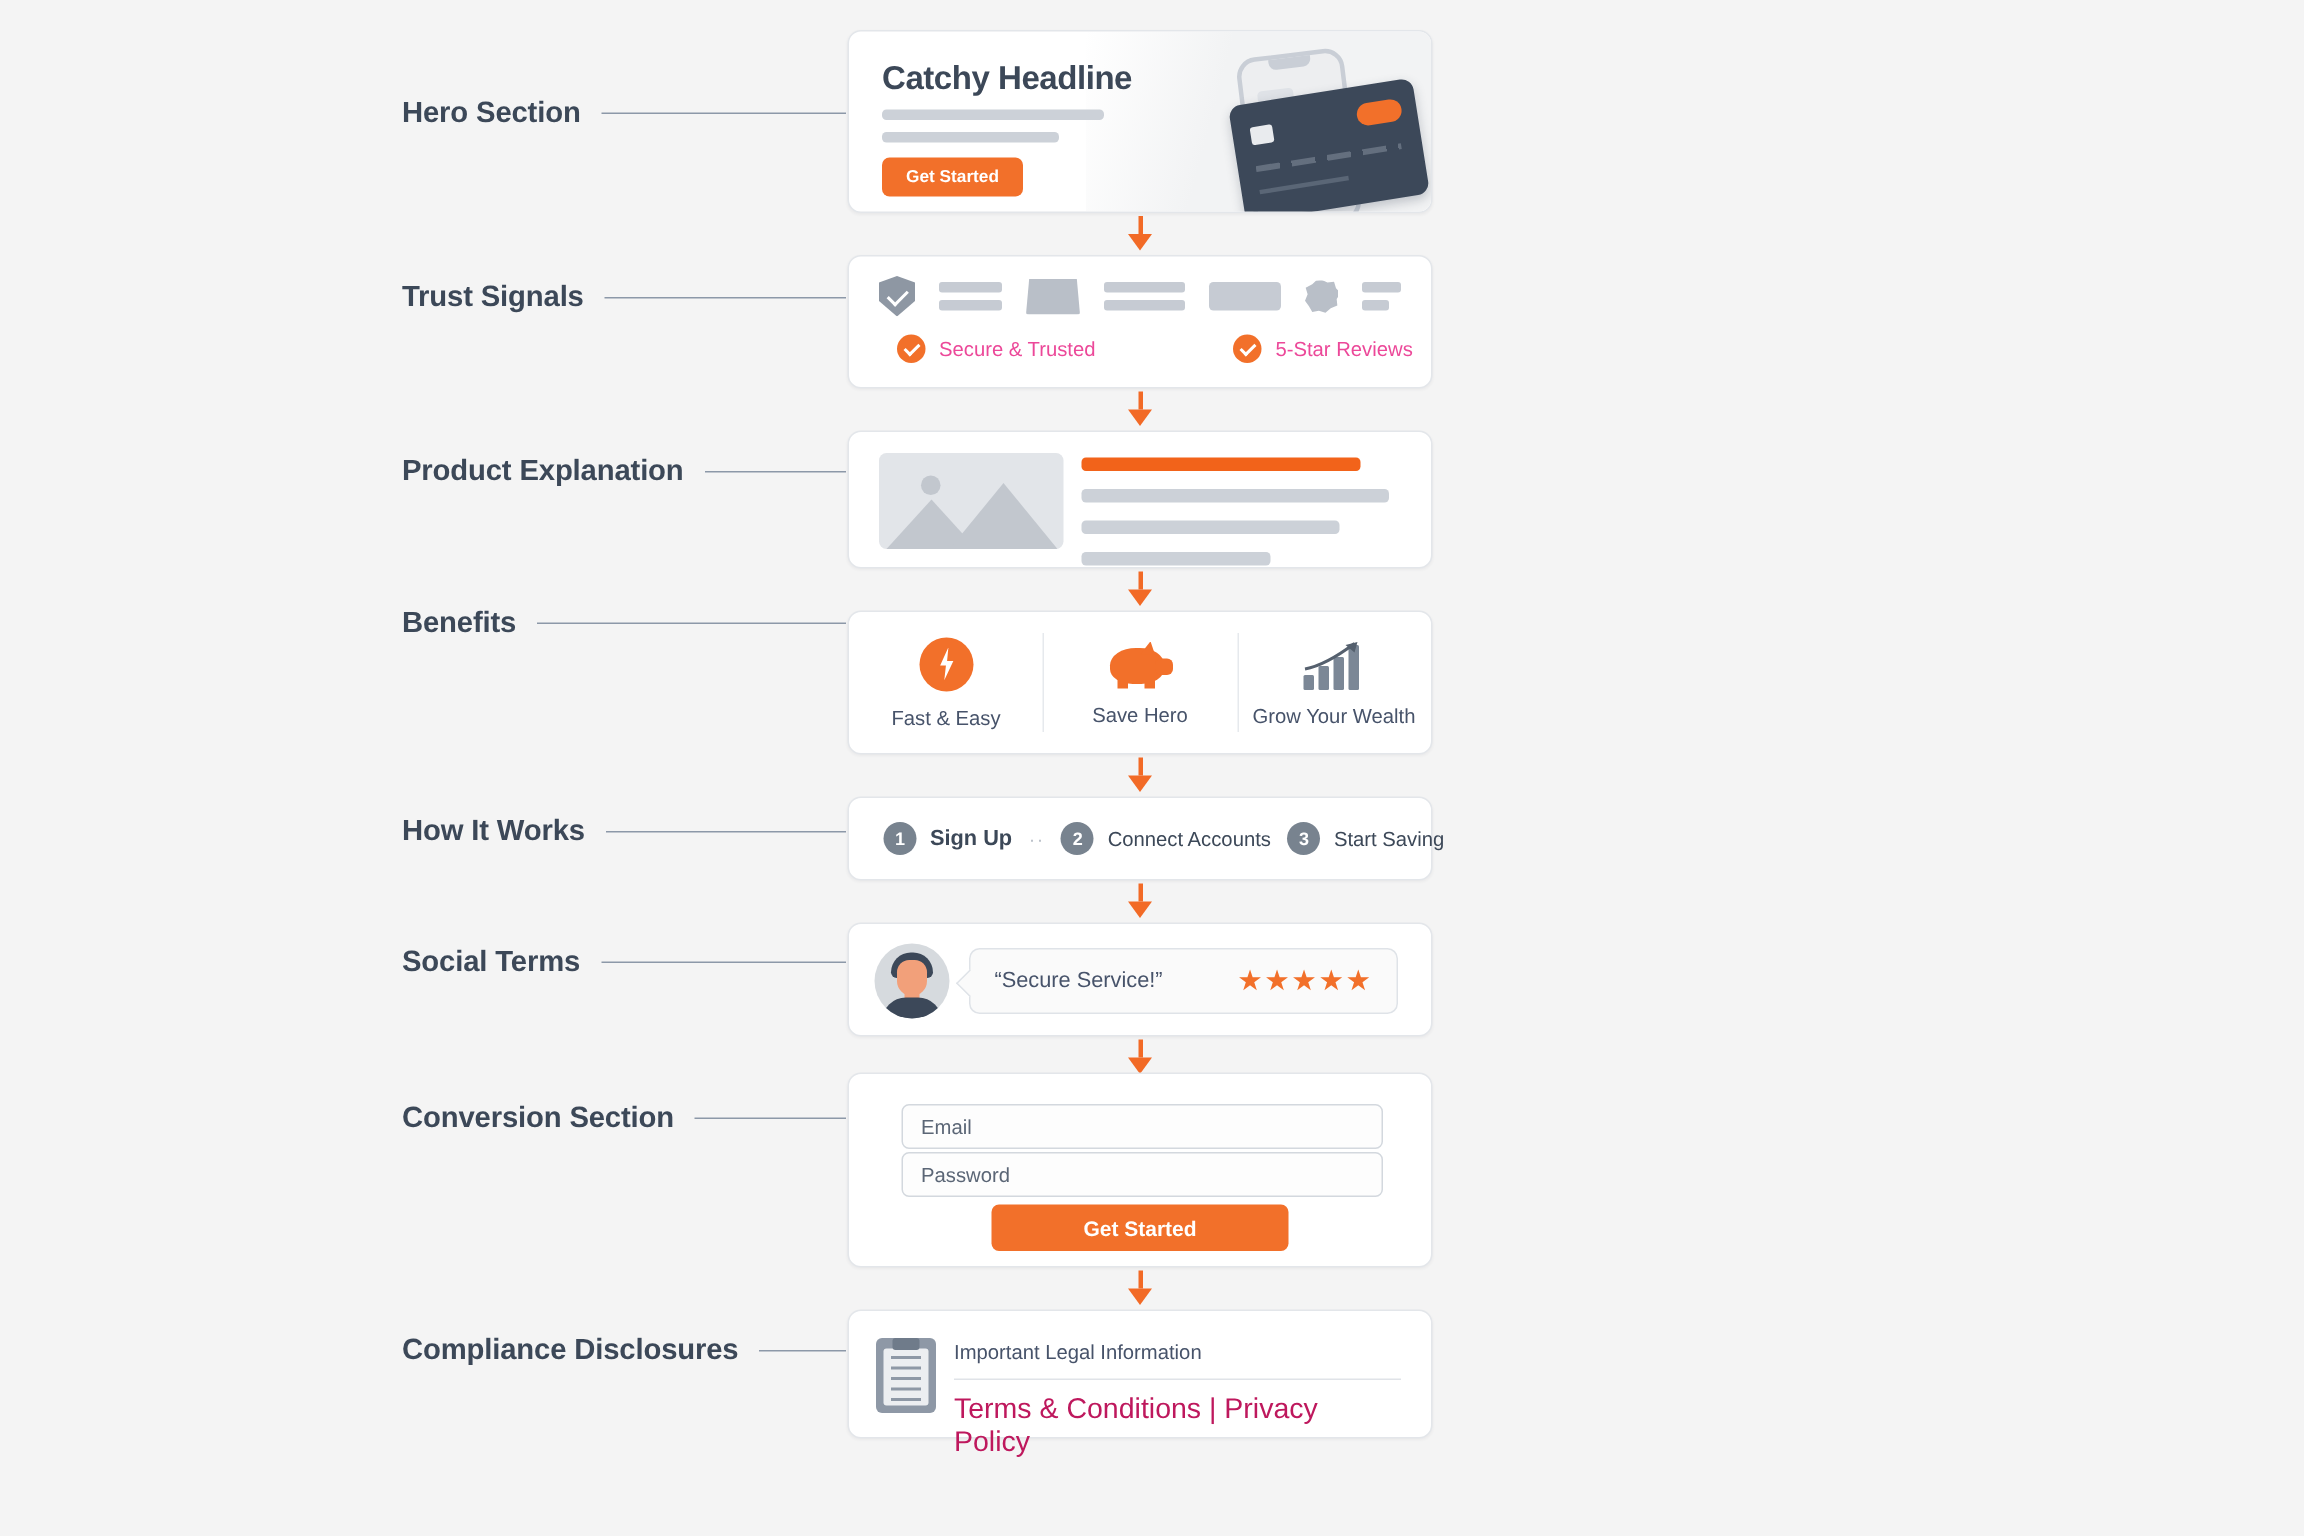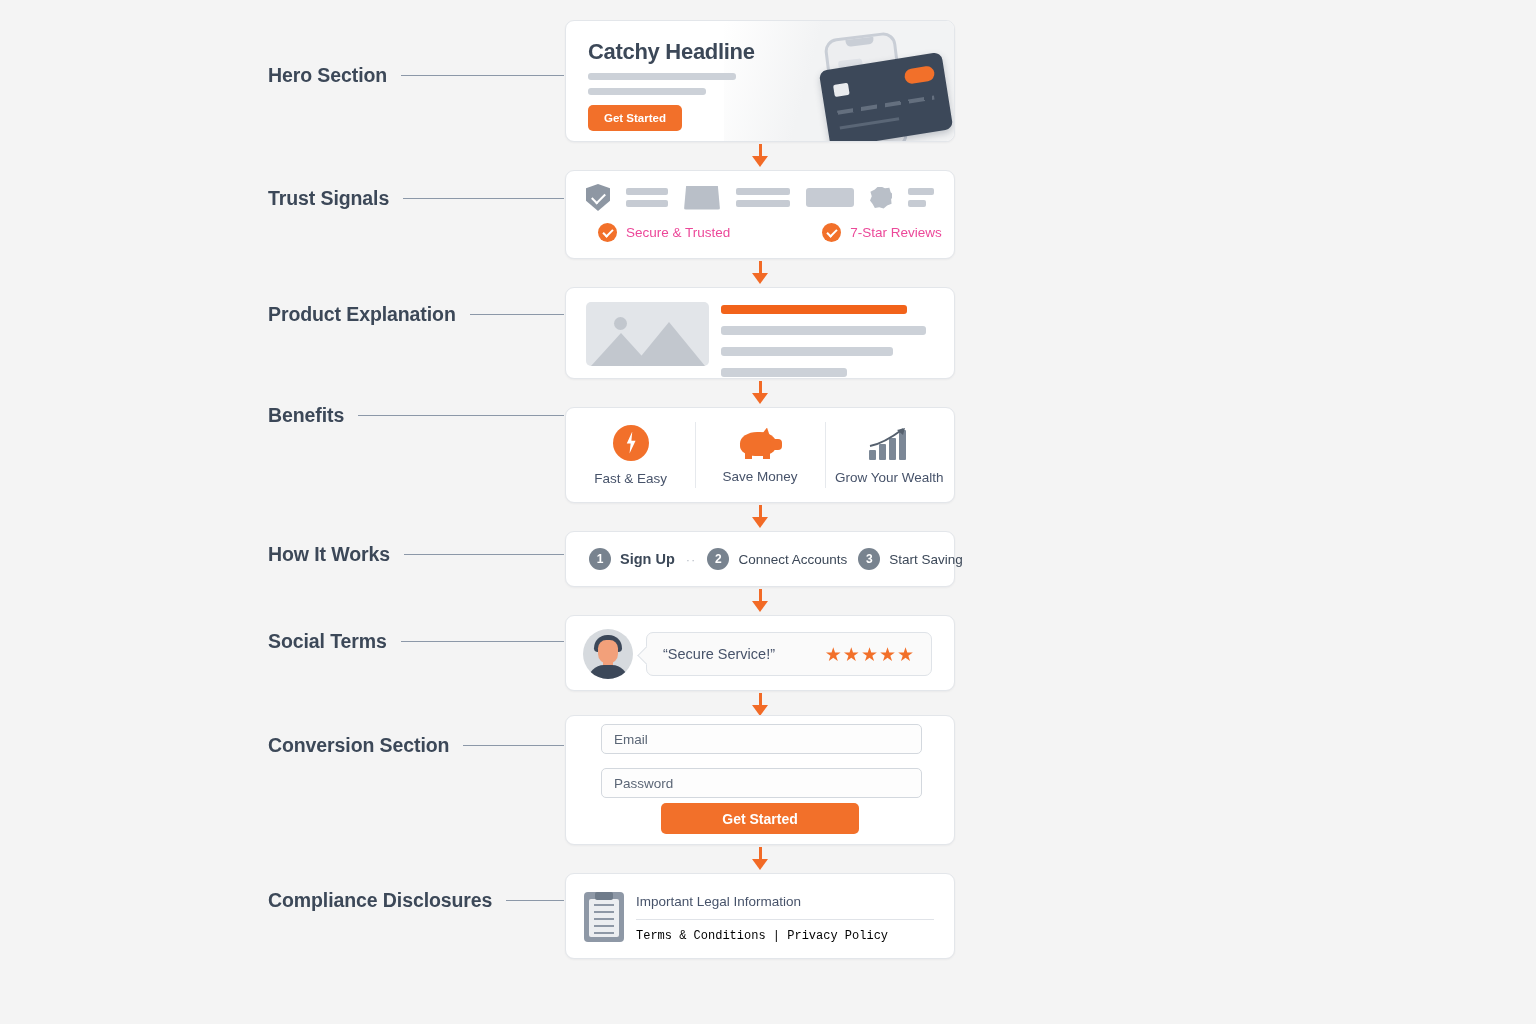--- a/index.html
+++ b/index.html
@@ -207,39 +207,39 @@
   .stars { color: #f2702a; font-size: 19px; letter-spacing: 1px; }
 
   
   #conversion { top: 715px; height: 130px; }
   .field {
     position: absolute; left: 35px; width: 321px; height: 30px;
     background: #fdfdfd; border: 1px solid #d3d8de; border-radius: 5px;
     font-family: inherit; font-size: 13.5px; color: #47536a; padding: 0 12px;
   }
   .field::placeholder { color: #5b6676; opacity: 1; }
-  .field.email { top: 8px; }
+  .field.email { top: 20px; }
   .field.password { top: 52px; }
   .cta-big {
     position: absolute; left: 95px; top: 87px; width: 198px; height: 31px;
     background: #f2702a; color: #fff; border: none; border-radius: 5px;
     font-family: inherit; font-size: 14px; font-weight: bold; cursor: pointer;
   }
 
   
   #compliance { top: 873px; height: 86px; }
   .clip { position: absolute; left: 18px; top: 18px; width: 40px; height: 50px; }
   .clip .board { position: absolute; inset: 0; background: #8e98a6; border-radius: 4px; }
   .clip .paper { position: absolute; left: 5px; top: 7px; right: 5px; bottom: 5px; background: #eceef1; border-radius: 2px; }
   .clip .tab { position: absolute; left: 11px; top: 0; width: 18px; height: 8px; background: #6f7b8a; border-radius: 2px; }
   .clip .paper i { display: block; height: 2px; background: #8e98a6; margin: 5px 5px 0; }
   .comp-body { position: absolute; left: 70px; top: 20px; right: 20px; }
   .comp-title { font-size: 13.5px; color: #47536a; }
   .comp-rule { height: 1px; background: #e0e3e8; margin: 10px 0 9px; }
-  .comp-links { font-size: 12px; color: #000000; font-family: Liberation Mono, monospace; }
+  .comp-links { font-size: 19px; color: #be185d; }
 </style>
 </head>
 <body>
 
 <div class="stage">
 
   <div class="label-row" style="top:64px">
     <span class="label-text">Hero Section</span>
     <span class="label-rule"></span>
   </div>
@@ -315,21 +315,21 @@
           <i style="width:18px"></i>
         </div>
     </div>
     <div class="trust-items">
       <div class="trust-item">
         <span class="check-circle"></span>
         <span>Secure &amp; Trusted</span>
       </div>
       <div class="trust-item">
         <span class="check-circle"></span>
-        <span>7-Star Reviews</span>
+        <span>5-Star Reviews</span>
       </div>
     </div>
   </div>
 
   <div class="arrow" style="top:261px">
     <div class="stem" style="height:12px"></div>
     <div class="head"></div>
   </div>
 
   <div class="card" id="product">
@@ -358,21 +358,21 @@
         <div class="ben-label">Fast &amp; Easy</div>
       </div>
       <div class="ben-col">
         <div class="ico-pig">
           <span class="body"></span>
             <span class="snout"></span>
             <span class="ear"></span>
             <span class="lg1"></span>
             <span class="lg2"></span>
         </div>
-        <div class="ben-label">Save Money</div>
+        <div class="ben-label">Save Hero</div>
       </div>
       <div class="ben-col">
         <div class="ico-chart">
           <i></i>
             <i></i>
             <i></i>
             <i></i>
           <svg width="44" height="34" viewBox="0 0 44 34" aria-hidden="true">
             <path d="M3 20 C14 18, 24 12, 36 3" stroke="#55606e" stroke-width="2" fill="none"></path>
             <path d="M38 2 L30 4 L36 9 Z" fill="#55606e"></path>

